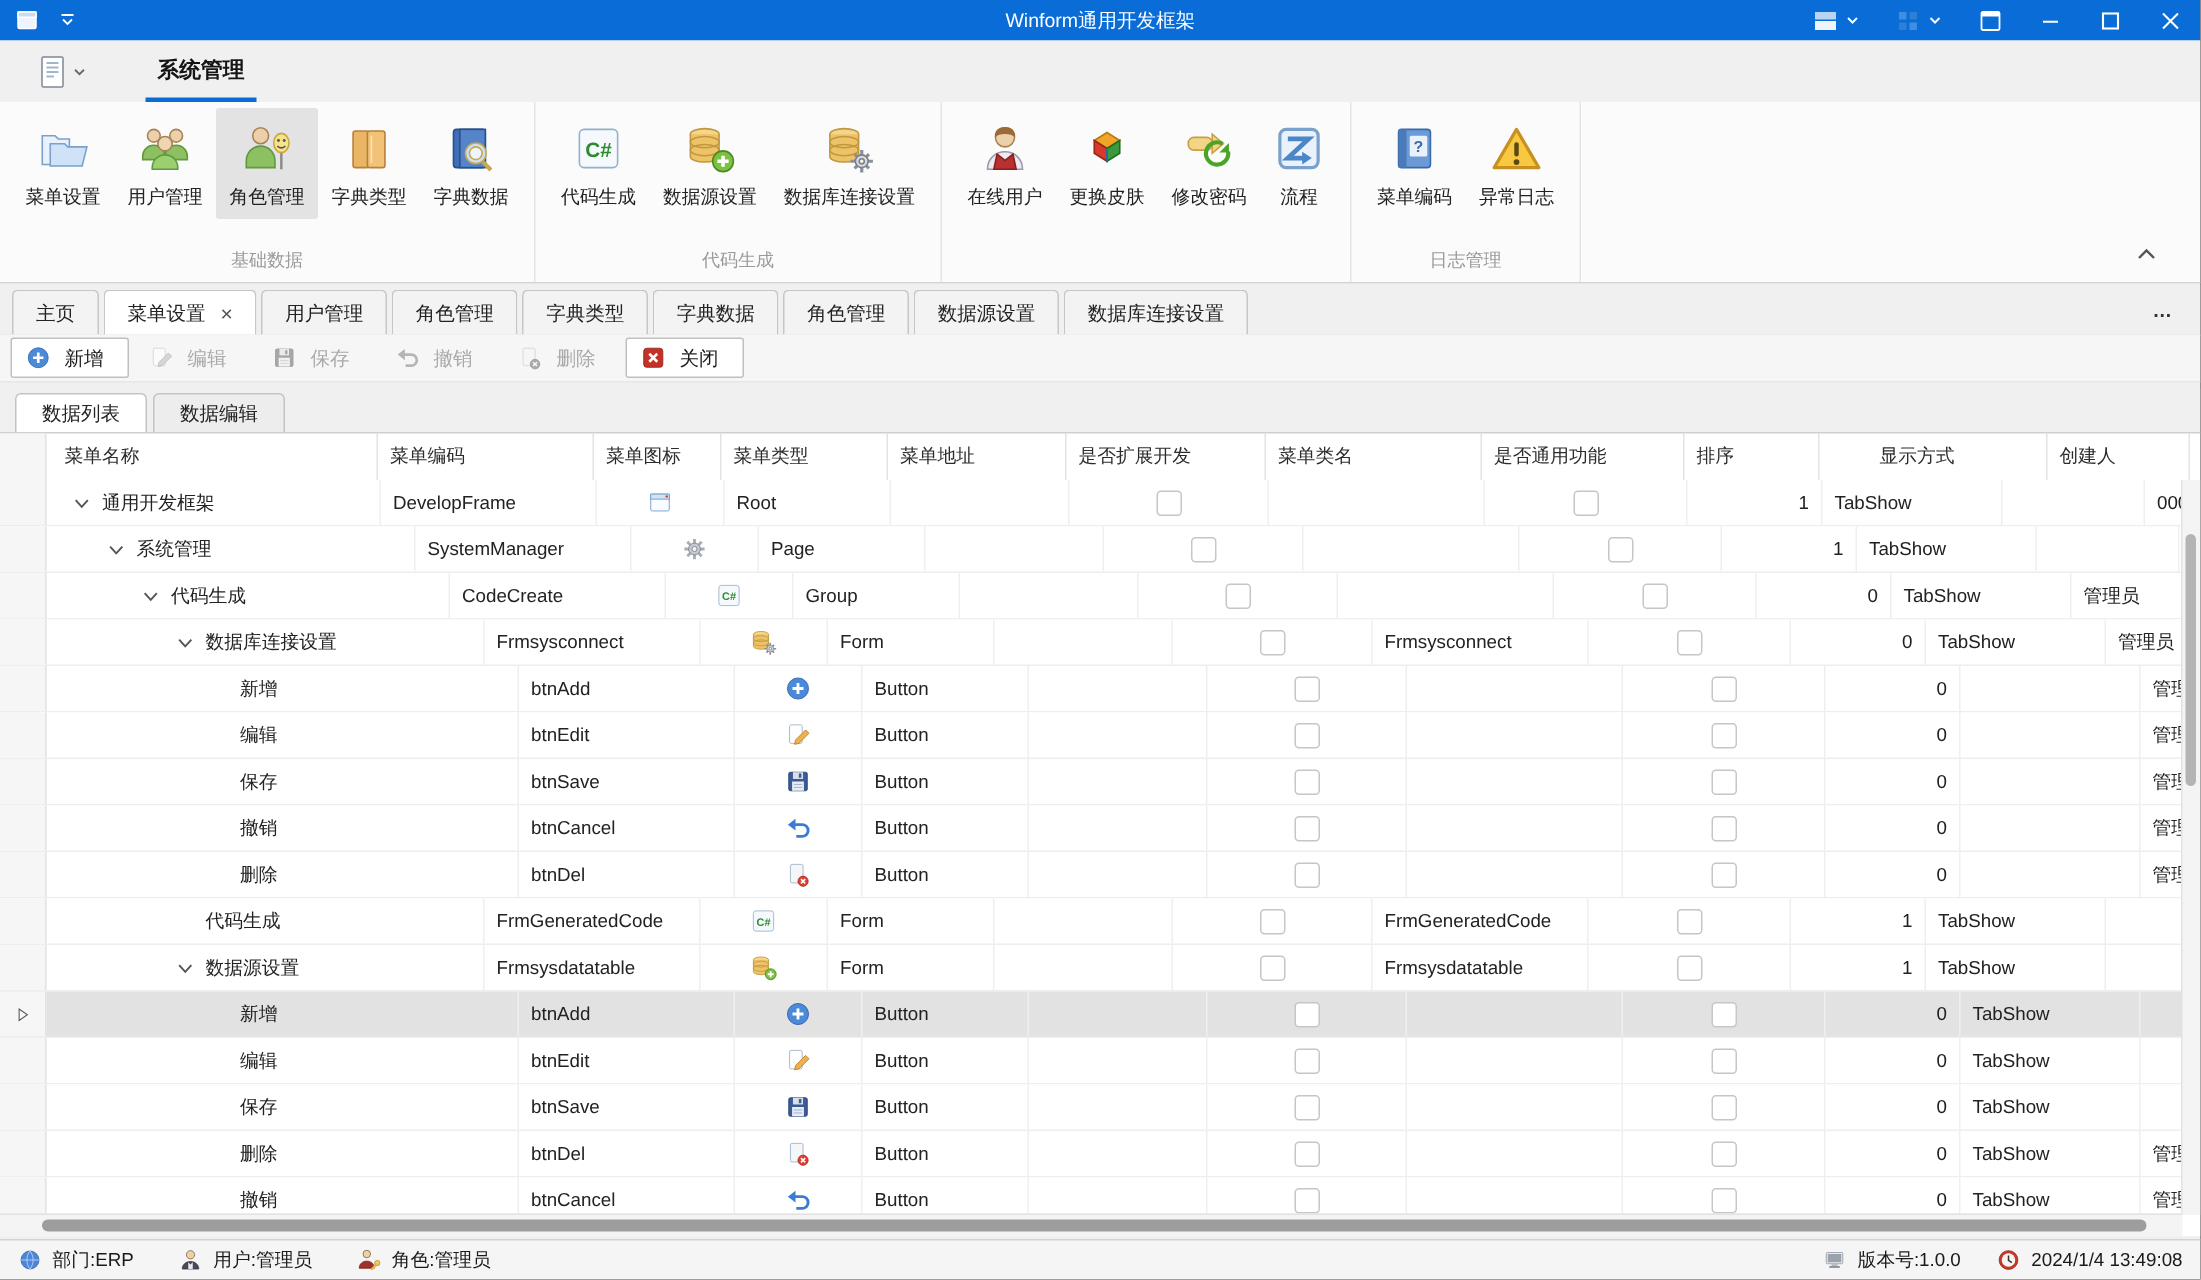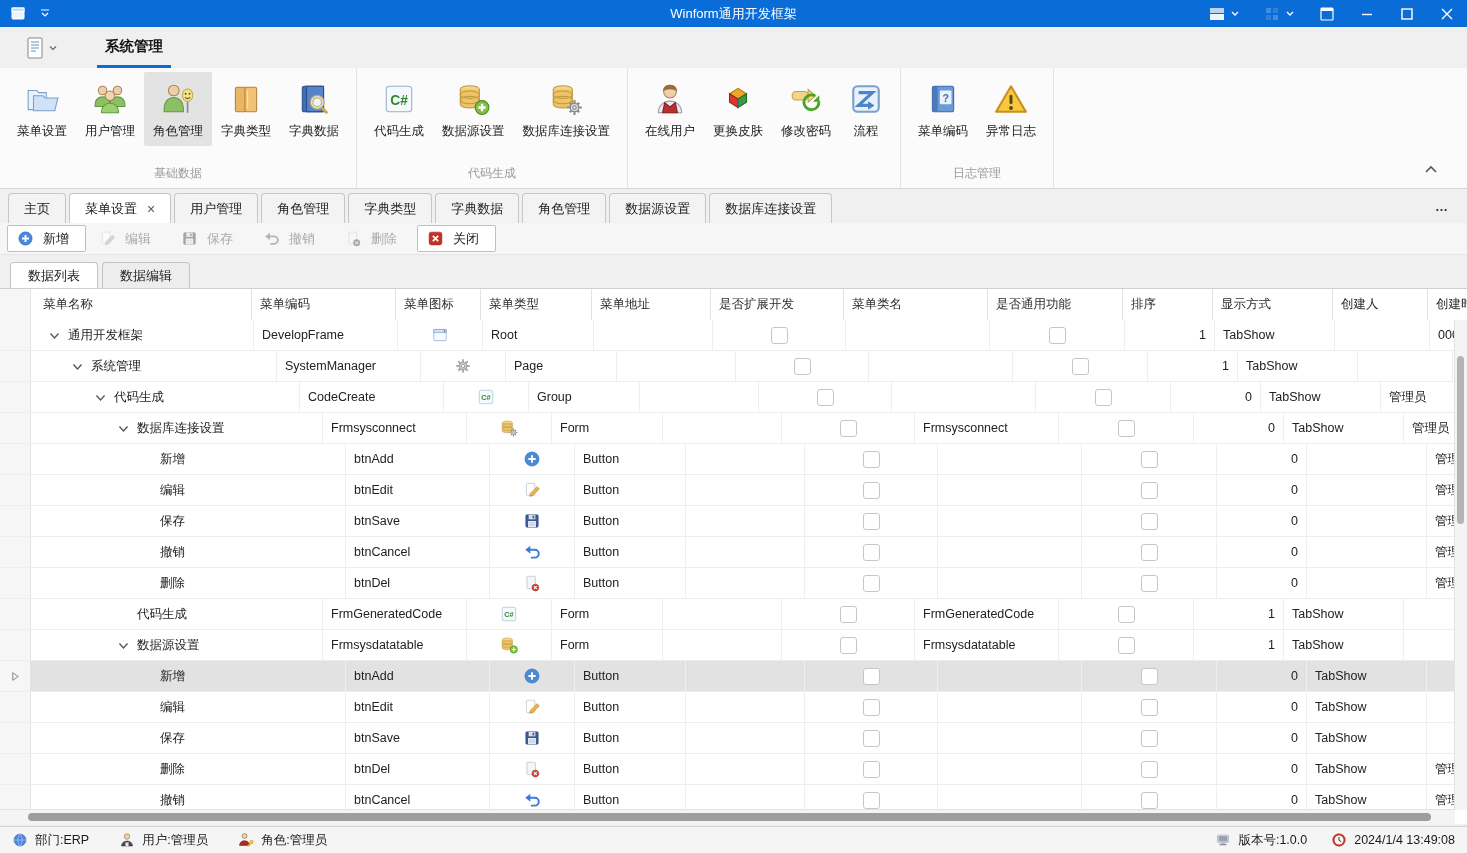--- a/index.html
+++ b/index.html
@@ -460,21 +460,21 @@
         <div class="g-ind"></div>
         <div class="g-hcell" style="width:200px;padding-left:12px;">菜单名称</div>
         <div class="g-hcell" style="width:127px;">菜单编码</div>
         <div class="g-hcell" style="width:68px;">菜单图标</div>
         <div class="g-hcell" style="width:94px;">菜单类型</div>
         <div class="g-hcell" style="width:102px;">菜单地址</div>
         <div class="g-hcell" style="width:116px;">是否扩展开发</div>
         <div class="g-hcell" style="width:127px;">菜单类名</div>
         <div class="g-hcell" style="width:118px;">是否通用功能</div>
         <div class="g-hcell" style="width:73px;">排序</div>
-        <div class="g-hcell" style="width:103px;">显示方式</div>
+        <div class="g-hcell" style="width:103px;margin-left:32px;">显示方式</div>
         <div class="g-hcell" style="width:78px;">创建人</div>
         <div class="g-hcell" style="width:107px;">创建时间</div>
       </div>
     <div class="g-rows" id="grid-rows">
         <div class="g-row">
           <div class="g-ind"></div>
           <div class="g-cell tree-cell" style="width:200px;padding-left:14px;">
             <span class="exp">
               <svg viewBox="0 0 16 16" style="width:13px;height:13px">
                 <path d="M3 5.5l5 5.5 5-5.5" stroke="#555" fill="none" stroke-width="1.6"></path>

